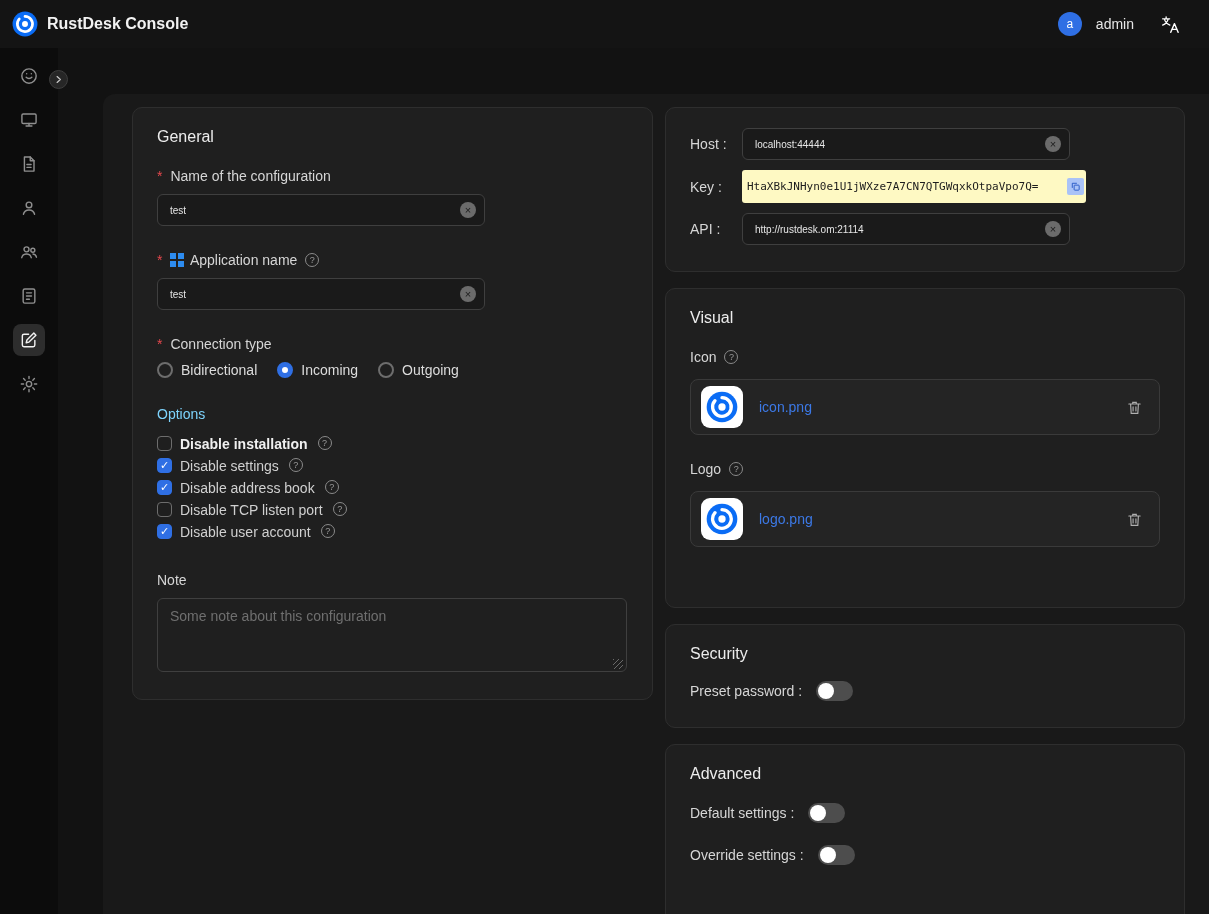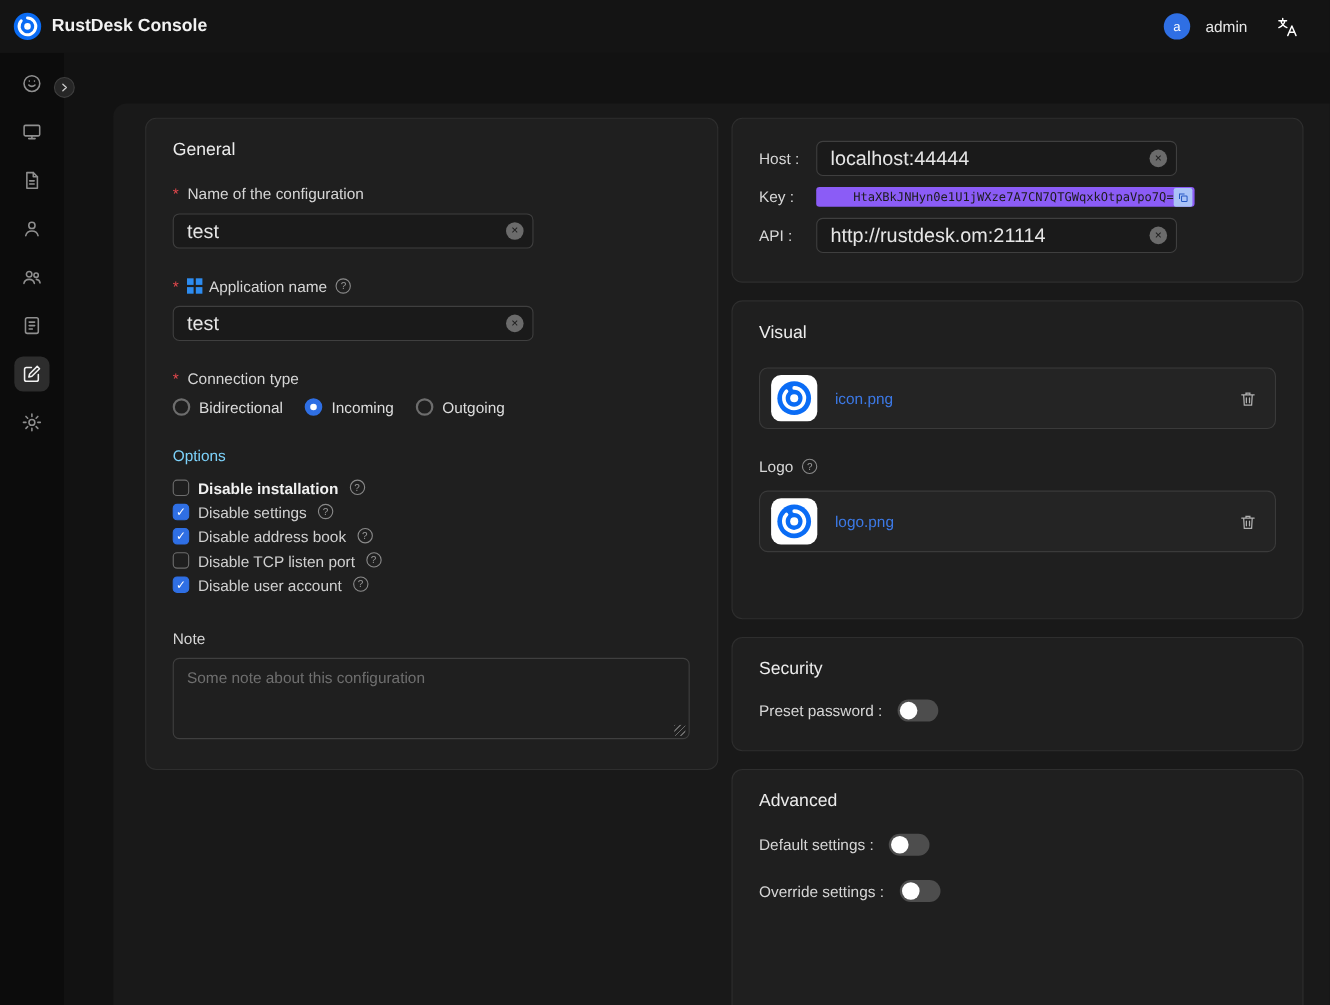--- a/index.html
+++ b/index.html
@@ -63,21 +63,21 @@
   .req::before { content:"*"; color:#e5484d; margin-right:2px; }
   .help {
     width:14px; height:14px; border:1px solid #8a8a8a; border-radius:50%;
     display:inline-flex; align-items:center; justify-content:center;
     font-size:9px; color:#9a9a9a; cursor:pointer; flex:0 0 14px; margin-left:2px;
   }
   .help::before { content:"?"; }
   .input-wrap { position:relative; width:328px; margin-bottom:26px; }
   .text-input {
     width:100%; height:32px; background:#1a1a1a; border:1px solid #3f3f3f; border-radius:6px;
-    color:#e6e6e6; font-size:18px; padding:0 30px 0 12px; outline:none;
+    color:#e6e6e6; font-size:10px; padding:0 30px 0 12px; outline:none;
     font-family:"Liberation Sans", sans-serif;
   }
   .clear-btn {
     position:absolute; right:9px; top:8px; width:16px; height:16px; border-radius:50%;
     background:#6b6b6b; color:#1c1c1c; font-size:11px; line-height:16px; text-align:center;
     cursor:pointer;
   }
   .clear-btn::before { content:"×"; }
 
   .win-icon { display:inline-grid; grid-template-columns:6px 6px; grid-template-rows:6px 6px; gap:1.5px; }
@@ -109,22 +109,22 @@
   .note-wrap::after {
     content:""; position:absolute; right:4px; bottom:6px; width:10px; height:10px;
     background:repeating-linear-gradient(-45deg, transparent 0 2.5px, #6a6a6a 2.5px 3.5px);
     pointer-events:none;
   }
 
   
   .server-row { display:flex; align-items:center; margin-bottom:10px; }
   .server-label { width:52px; color:#d6d6d6; flex:0 0 52px; }
   .key-field {
-    width:344px; height:18px; background:#8b5cf6; border-radius:3px; display:flex;
-    align-items:center; padding:0 2px 0 5px;text-align:right;
+    width:344px; height:33px; background:#fef9c3; border-radius:3px; display:flex;
+    align-items:center; padding:0 2px 0 5px;
   }
   .key-text {
     flex:1; font-family:"DejaVu Sans Mono", monospace; font-size:11px; color:#1c1c1c;
     white-space:nowrap; overflow:hidden;
   }
   .copy-btn {
     width:17px; height:17px; background:#aac3f7; border-radius:2px; display:flex;
     align-items:center; justify-content:center; cursor:pointer; flex:0 0 17px;
   }
   .copy-btn svg { stroke:#2457c5; fill:none; stroke-width:2; }
@@ -358,20 +358,24 @@
               <div class="input-wrap" style="margin-bottom:0;">
                 <input class="text-input" type="text" value="http://rustdesk.om:21114" style="">
                 <span class="clear-btn"></span>
               </div>
             </div>
           </section>
 
           <section class="card visual-card">
             <div class="card-title">Visual</div>
 
+            <div class="file-label">
+              <span>Icon</span>
+              <span class="help"></span>
+            </div>
             <div class="file-box">
               <span class="file-tile">
                 <svg viewBox="0 0 48 48" width="32" height="32">
                   <circle cx="24" cy="24" r="23" fill="#0a6cf5"></circle>
                   <path d="M24 10a14 14 0 1 1 -10.5 4.6" fill="none" stroke="#ffffff" stroke-width="5" stroke-linecap="round"></path>
                   <circle cx="24" cy="24" r="5.5" fill="#ffffff"></circle>
                 </svg>
               </span>
               <span class="file-link">icon.png</span>
               <span class="trash-btn">

